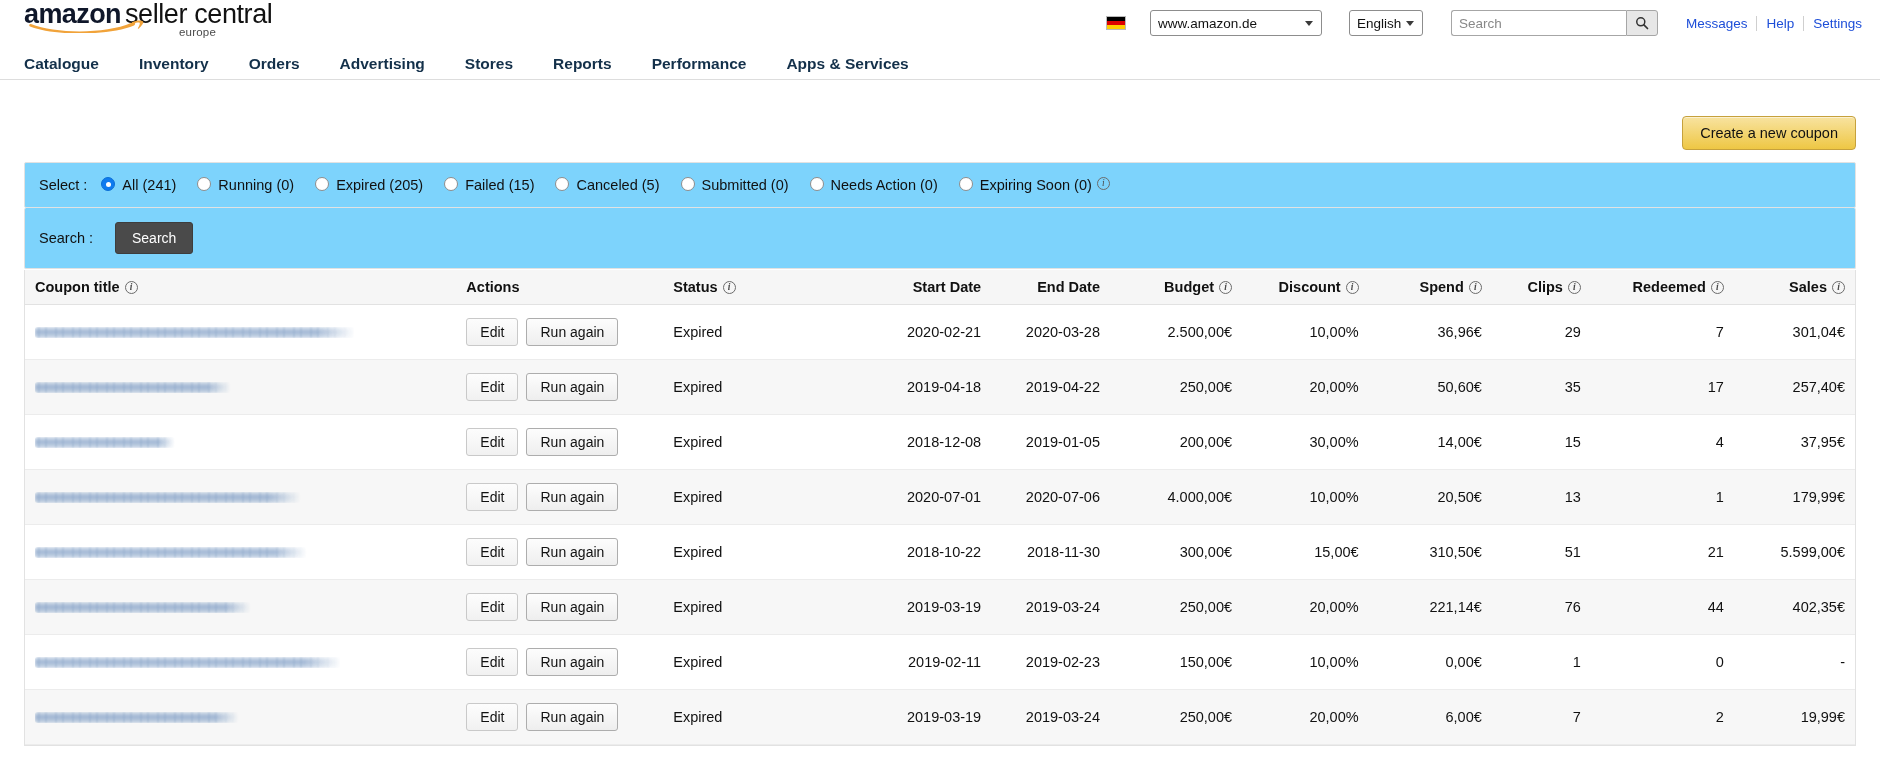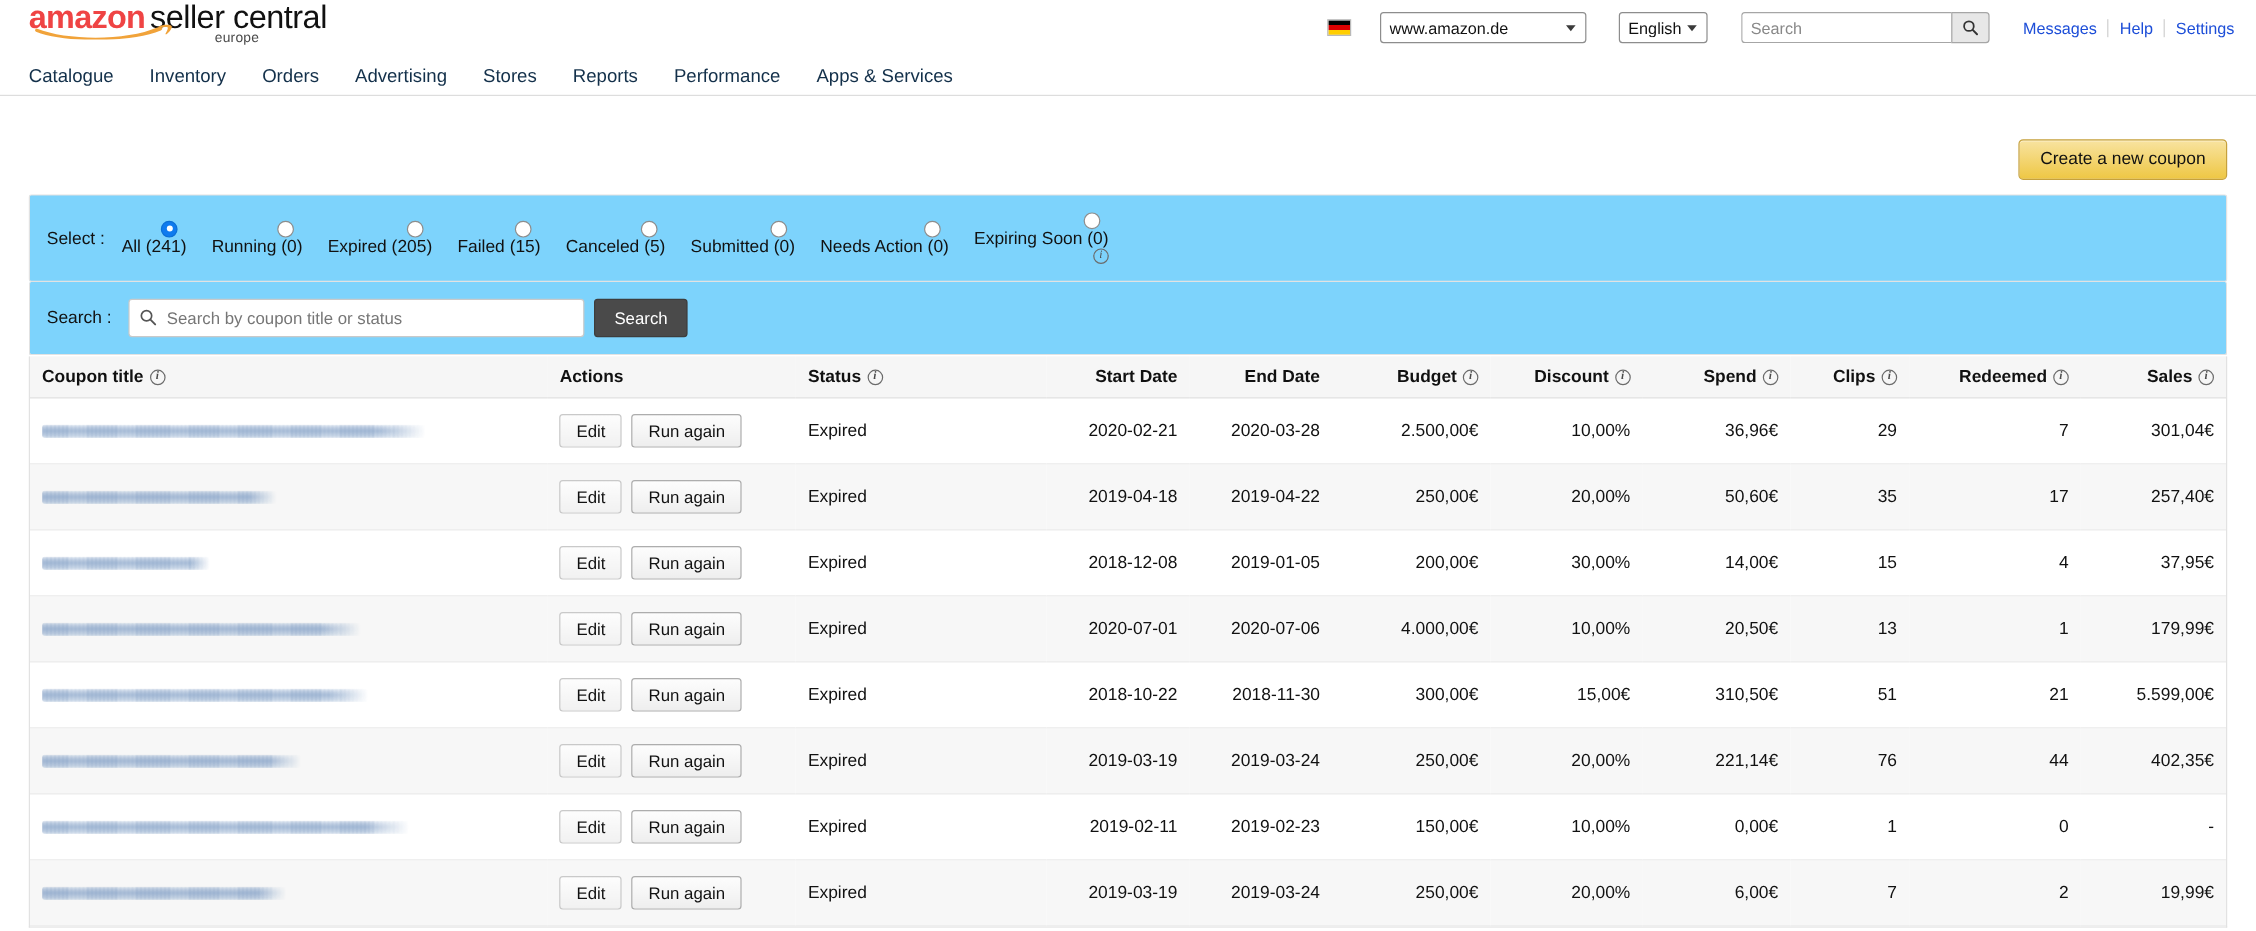--- a/index.html
+++ b/index.html
@@ -25,21 +25,21 @@
     margin-left: 24px;
     margin-top: 1px;
     user-select: none;
   }
   .logo-line1 { line-height: 1; white-space: nowrap; }
   .logo-amazon {
     font-family: "Liberation Sans", sans-serif;
     font-weight: bold;
     font-size: 27px;
     letter-spacing: -0.6px;
-    color: #ef4444;
+    color: #0f172a;
   }
   .logo-sc {
     font-family: "Liberation Sans", sans-serif;
     font-weight: 400;
     font-size: 27px;
     letter-spacing: -0.4px;
     color: #111;
     margin-left: 4px;
   }
   .logo-swoosh {
@@ -156,22 +156,23 @@
     margin: 0 9px;
   }
 
   
   .navbar {
     height: 32px;
     border-bottom: 1px solid #ddd;
     padding-left: 24px;
     display: flex;
     align-items: center;
-    gap: 30px;
-    background: #fff;
+    gap: 40px;
+    background: #fff;
+    font-weight: bold;
   }
   .navbar .navitem {
     font-size: 15.5px;
     color: #13304a;
     cursor: pointer;
     white-space: nowrap;
   }
 
   
   .pagehead {
@@ -214,25 +215,24 @@
     display: flex;
     align-items: center;
     padding: 14px 14px;
     font-size: 14.5px;
     color: #111;
     flex-wrap: nowrap;
   }
   .filter-label { margin-right: 14px; white-space: nowrap; }
   .radio-item {
     display: flex;
-    align-items: flex-end;
+    align-items: flex-start;
     margin-right: 21px;
     cursor: pointer;
     white-space: nowrap;
-    flex-direction: column;
   }
   .radio {
     width: 14px; height: 14px;
     border: 1px solid #8d8d8d;
     border-radius: 50%;
     background: #fff;
     margin-right: 7px;
     flex: 0 0 auto;
     position: relative;
   }
@@ -495,27 +495,20 @@
       <span class="radio"></span>
       <span>Expiring Soon (0)</span>
       <span class="info-i">i</span>
     </label>
   </div>
 </div>
 
 <div class="panel">
   <div class="search-row">
     <span class="search-label">Search :</span>
-    <div class="searchbox">
-      <svg class="mag" width="15" height="15" viewBox="0 0 16 16">
-        <circle cx="6.5" cy="6.5" r="4.6" fill="none" stroke="#555" stroke-width="1.5"></circle>
-        <line x1="10" y1="10" x2="14.2" y2="14.2" stroke="#555" stroke-width="1.7" stroke-linecap="round"></line>
-      </svg>
-      <input type="text" placeholder="Search by coupon title or status" style="">
-    </div>
     <button class="search-submit">Search</button>
   </div>
 </div>
 
 <div class="table-wrap">
   <table class="coupons">
     <colgroup>
       <col class="col-title">
         <col class="col-actions">
         <col class="col-status">

